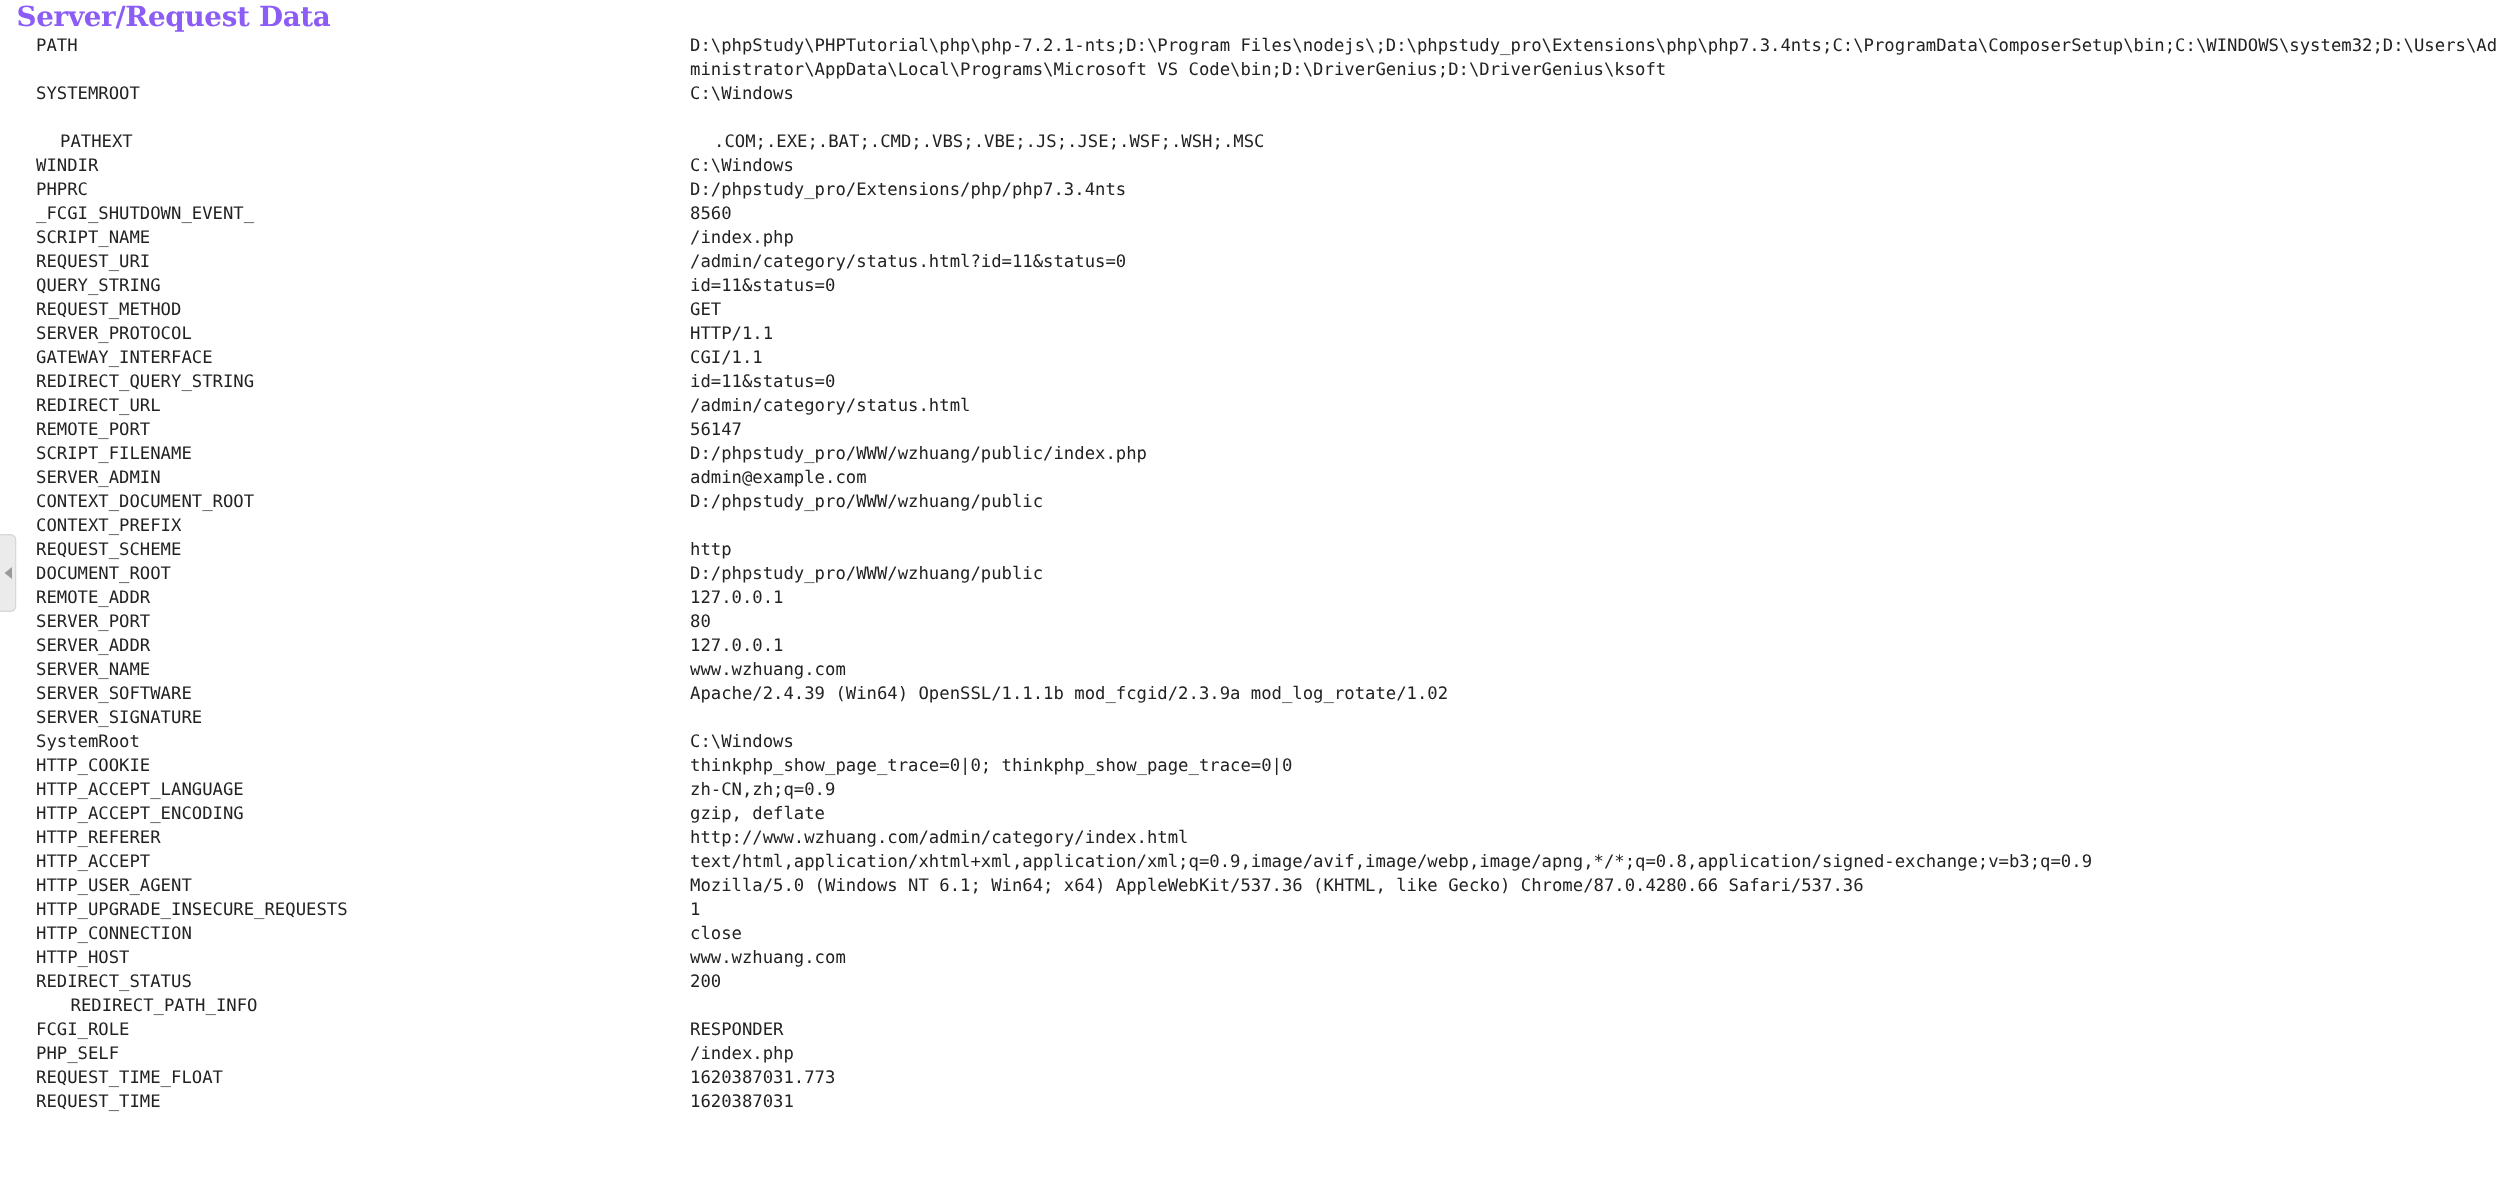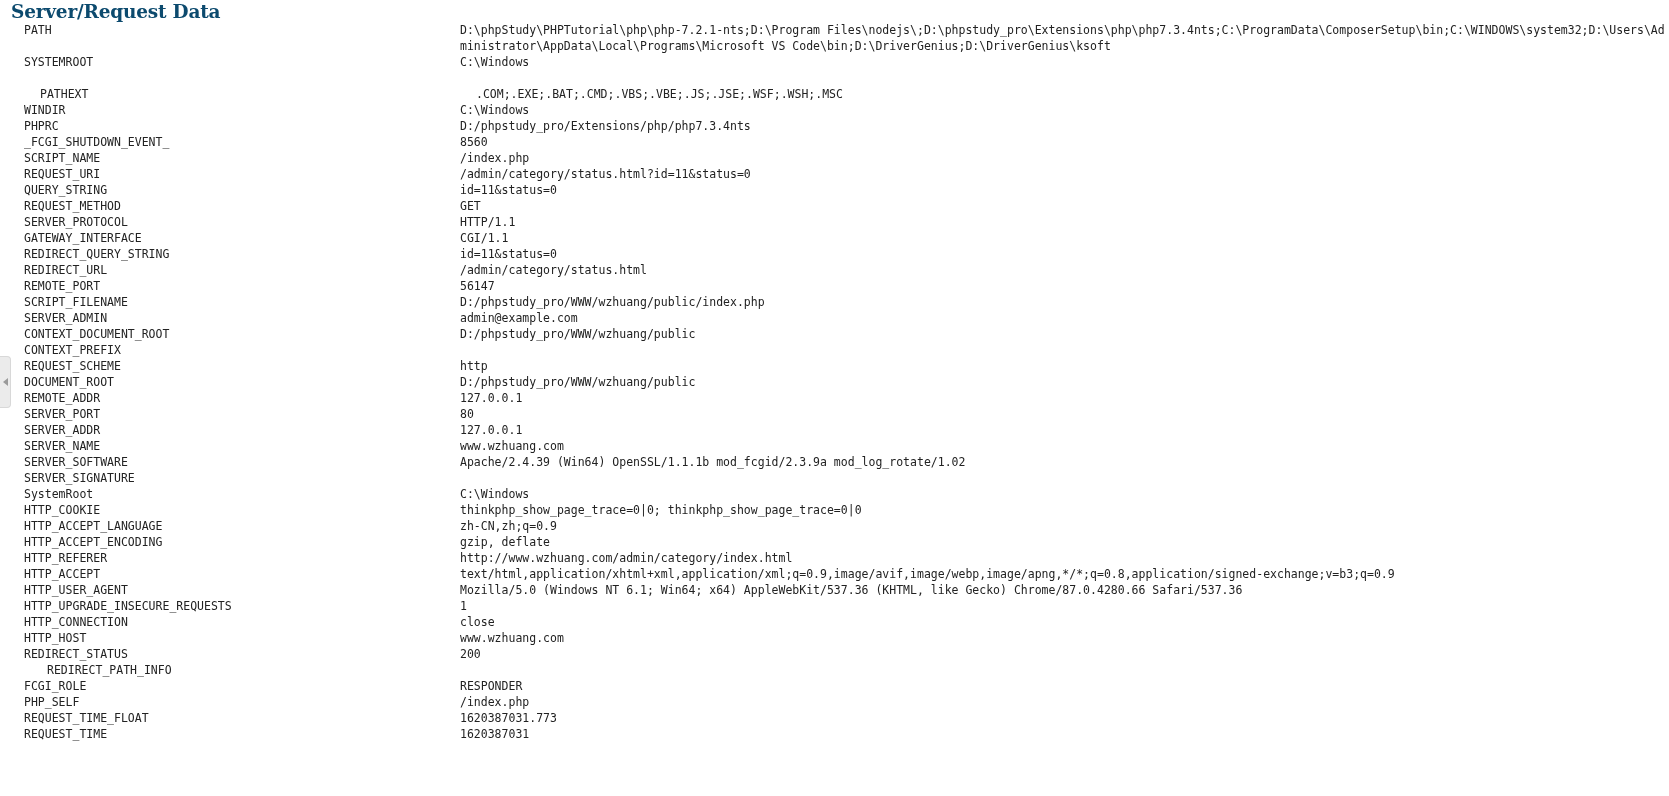--- a/index.html
+++ b/index.html
@@ -13,21 +13,21 @@
     overflow: hidden;
     font-family: "DejaVu Sans Mono", "Liberation Mono", monospace;
     color: #222222;
     position: relative;
   }
 
   #page-title {
     font-family: "DejaVu Serif", "Liberation Serif", serif;
     font-weight: bold;
     font-size: 18.5px;
-    color: #0c4a6e;
+    color: #8b5cf6;
     margin: 0;
     padding: 0;
     position: absolute;
     left: 11px;
     top: 1px;
     letter-spacing: -0.2px;
   }
 
   #data-table {
     position: absolute;

